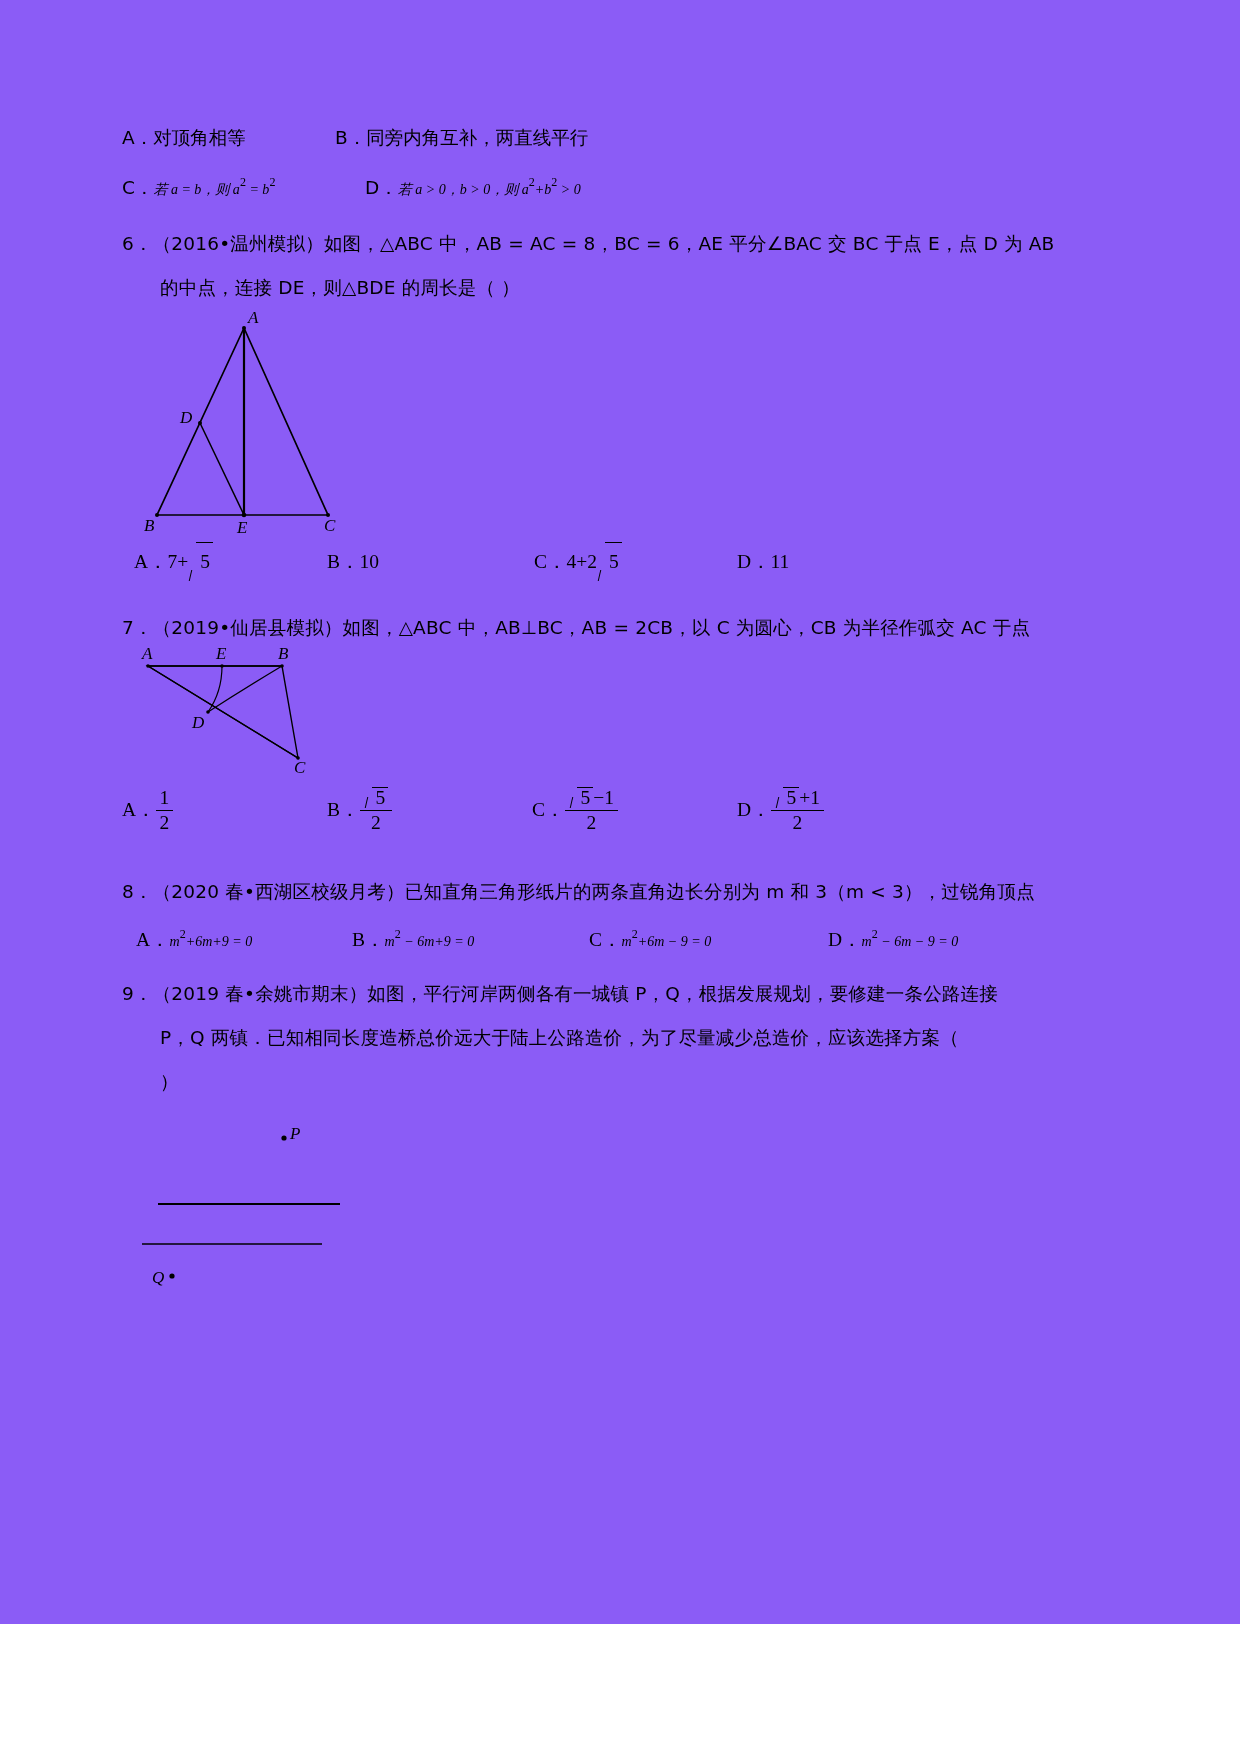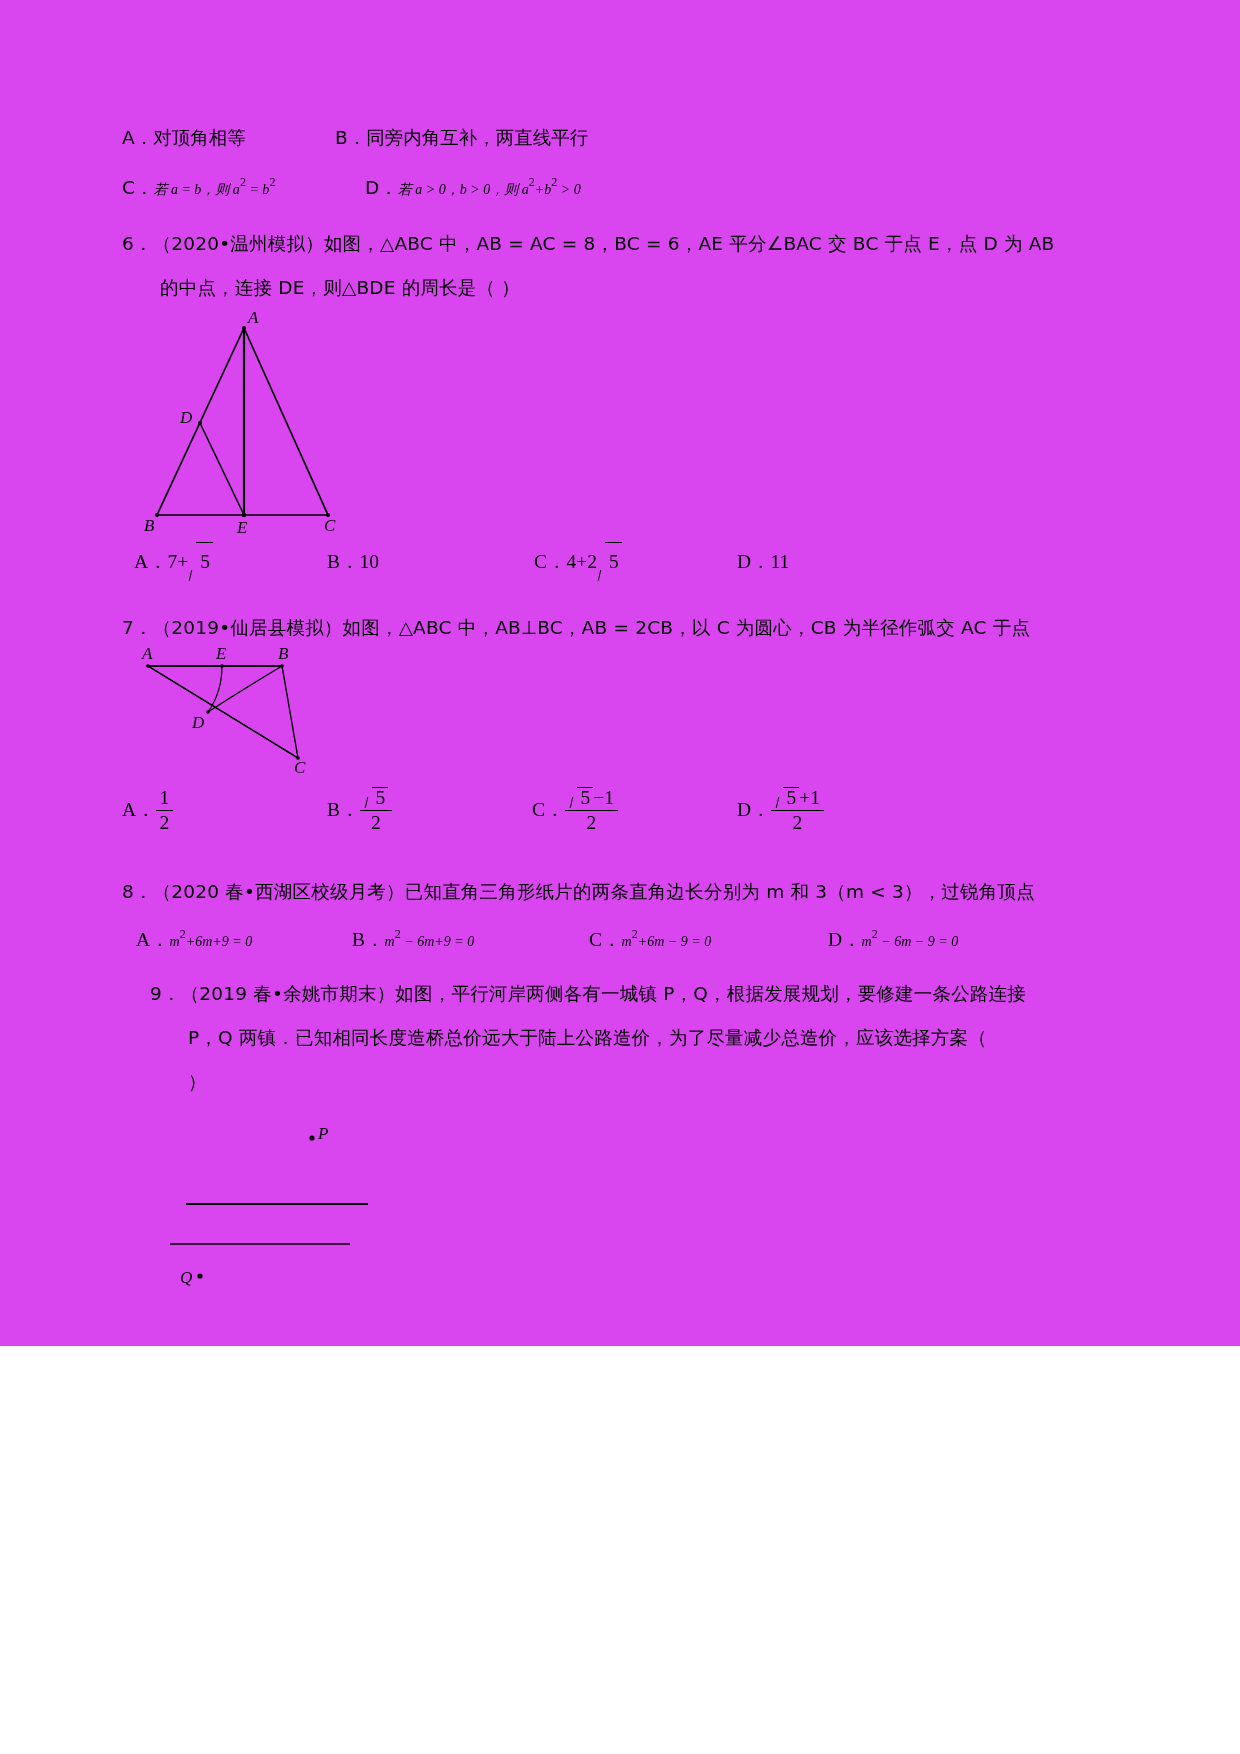--- a/index.html
+++ b/index.html
@@ -12,22 +12,22 @@
     height: 1754px;
     position: relative;
     font-family: "Liberation Serif", "DejaVu Serif", serif;
     color: #000;
     overflow: hidden;
   }
   .page {
     position: absolute;
     left: 0; top: 0;
     width: 1240px;
-    height: 1346px;
-    background: #d946ef;
+    height: 1624px;
+    background: #8b5cf6;
   }
   .content {
     position: absolute;
     left: 122px;
     top: 118px;
     width: 1000px;
   }
 
   
   .line {
@@ -131,21 +131,21 @@
           <span class="cn">C．</span><span class="it">若 a = b，则 a</span><sup class="exn">2</sup><span class="it"> = b</span><sup class="exn">2</sup>
         </div>
         <div class="opt" style="left:243px;">
           <span class="cn">D．</span><span class="it">若 a &gt; 0，b &gt; 0，则 a</span><sup class="exn">2</sup><span class="it">+b</span><sup class="exn">2</sup><span class="it"> &gt; 0</span>
         </div>
       </div>
     </div>
 
     <div class="qblock" style="margin-top:12px;">
       <div class="line">
-        <span class="cn">6．</span><span class="cn">（2020•温州模拟）</span><span class="cn">如图，△ABC 中，AB = AC = 8，BC = 6，AE 平分∠BAC 交 BC 于点 E，点 D 为 AB</span>
+        <span class="cn">6．</span><span class="cn">（2016•温州模拟）</span><span class="cn">如图，△ABC 中，AB = AC = 8，BC = 6，AE 平分∠BAC 交 BC 于点 E，点 D 为 AB</span>
       </div>
       <div class="line indent">
         <span class="cn">的中点，连接 DE，则△BDE 的周长是（          ）</span>
       </div>
 
       <div class="fig" style="height:250px; margin-left:10px;">
         <svg width="330" height="250" viewBox="0 0 330 250">
 
           <polygon points="112,18 25,205 196,205" fill="none" stroke="#000" stroke-width="1.7"></polygon>
 
@@ -242,21 +242,21 @@
         </div>
         <div class="opt" style="left:467px;">
           <span class="num">C．</span><span class="it">m</span><sup class="exn">2</sup><span class="it">+6m − 9 = 0</span>
         </div>
         <div class="opt" style="left:706px;">
           <span class="num">D．</span><span class="it">m</span><sup class="exn">2</sup><span class="it"> − 6m − 9 = 0</span>
         </div>
       </div>
     </div>
 
-    <div class="qblock" style="margin-top:12px;margin-left:28px;">
+    <div class="qblock" style="margin-top:12px;">
       <div class="line">
         <span class="cn">9．</span><span class="cn">（2019 春•余姚市期末）</span><span class="cn">如图，平行河岸两侧各有一城镇 P，Q，根据发展规划，要修建一条公路连接</span>
       </div>
       <div class="line indent">
         <span class="cn">P，Q 两镇．已知相同长度造桥总价远大于陆上公路造价，为了尽量减少总造价，应该选择方案（</span>
       </div>
       <div class="line indent">
         <span class="cn">）</span>
       </div>
 

